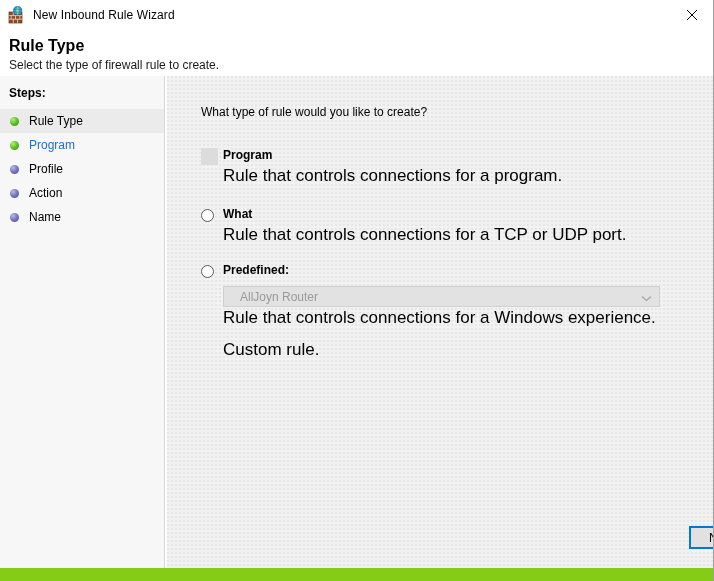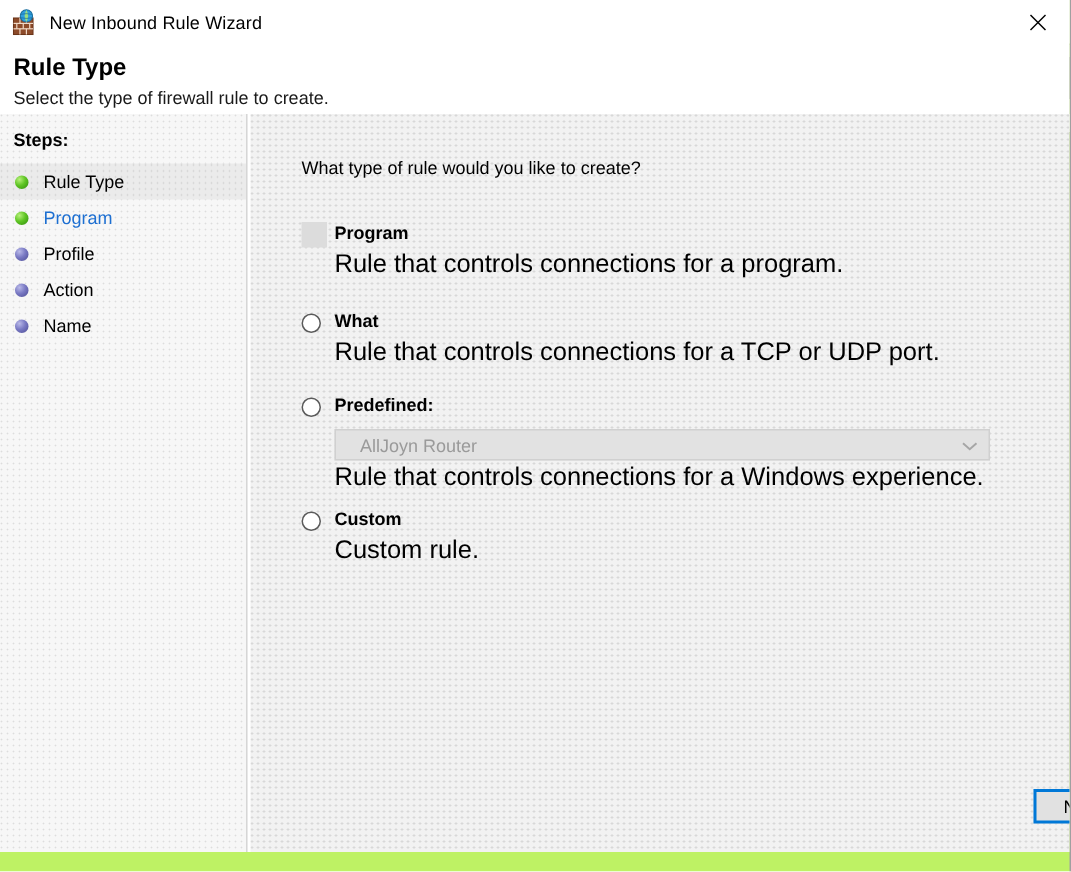--- a/index.html
+++ b/index.html
@@ -9,21 +9,21 @@
   }
   body {
     font-family: "Liberation Sans", "DejaVu Sans", sans-serif;
     -webkit-font-smoothing: none;
   }
   #app {
     position: relative;
     width: 714px;
     height: 581px;
     overflow: hidden;
-    background: #bef264;
+    background: #84cc16;
     box-sizing: border-box;
     border-right: 1px solid #a0a0a0;
   }
 
   
   .titlebar {
     position: absolute;
     left: 0; top: 0;
     width: 714px; height: 30px;
     background: #ffffff;
@@ -397,24 +397,20 @@
                 <path d="M1 1.5 L5.5 5.5 L10 1.5" stroke="#a6a6a6" stroke-width="1.3" fill="none"></path>
               </svg>
             </span>
           </div>
           <div class="opt-desc">Rule that controls connections for a Windows experience.</div>
         </div>
 
         <div class="spacer-14"></div>
 
         <div class="option">
-          <div class="opt-head">
-            <span class="radio"></span>
-            <span class="opt-title">Custom</span>
-          </div>
           <div class="opt-desc">Custom rule.</div>
         </div>
 
       </div>
 
       <div class="footer">
         <div class="btn default" id="btn-next">Next &gt;</div>
 
       </div>
 

